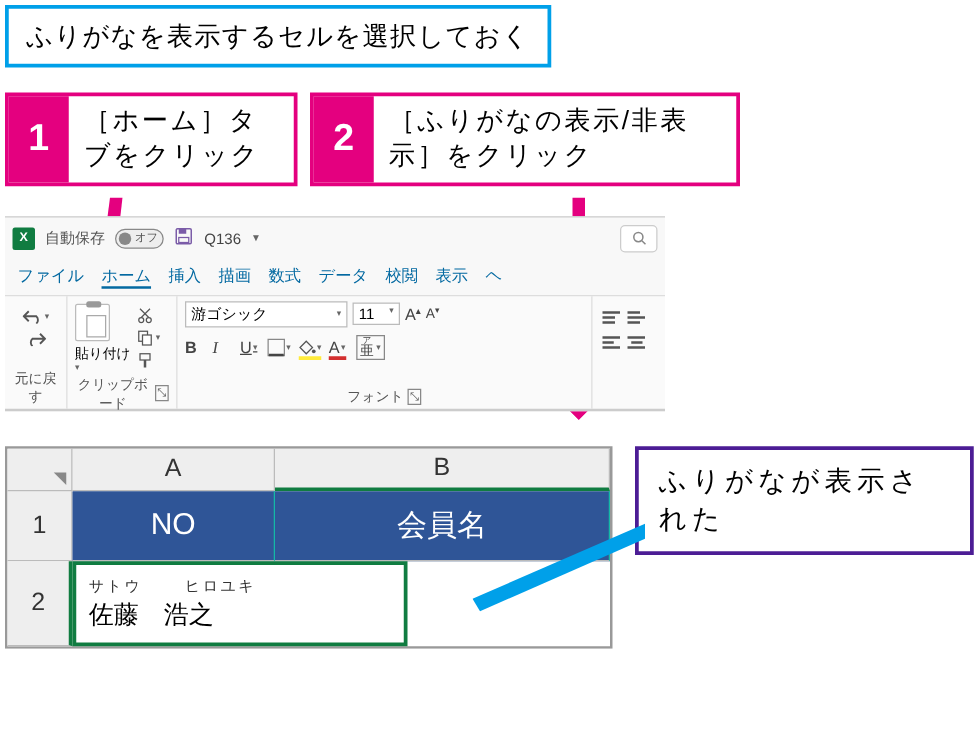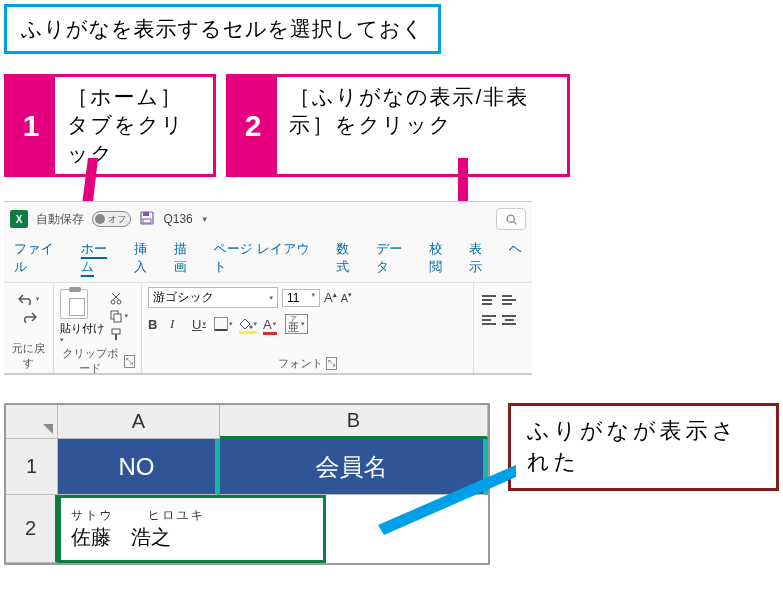--- a/index.html
+++ b/index.html
@@ -6,21 +6,21 @@
     body { font-family: "Yu Gothic", "Meiryo", sans-serif; background: #fff; width: 783px; }
     
     
     .instruction-box { border: 3px solid #00A0E9; padding: 8px 14px; margin: 4px; display: inline-block; font-size: 21px; letter-spacing: 1px; }
     
     
     .steps-row { display: flex; gap: 10px; margin: 16px 4px 0; }
     .callout { display: flex; border: 3px solid #E4007F; background: #fff; position: relative; }
     .callout-num { background: #E4007F; color: #fff; font-size: 30px; font-weight: bold; width: 48px; display: flex; align-items: center; justify-content: center; }
     .callout-text { padding: 6px 12px; font-size: 21px; line-height: 1.35; letter-spacing: 2px; }
-    .callout1 .callout-text { width: 158px; }
+    .callout1 .callout-text { width: 180px; }
     .callout2 .callout-text { width: 290px; }
     
     
     .excel-window { border-top: 1px solid #ccc; border-bottom: 1px solid #ccc; margin-top: 24px; width: 528px; margin-left: 4px; position: relative; background: #f8f8f8; }
     
     .titlebar { display: flex; align-items: center; height: 34px; padding: 0 6px; gap: 8px; font-size: 12px; color: #555; }
     .excel-icon { width: 18px; height: 18px; background: #107C41; color: #fff; display: flex; align-items: center; justify-content: center; font-size: 10px; font-weight: bold; border-radius: 2px; }
     .autosave-toggle { display: inline-flex; align-items: center; border: 1px solid #888; border-radius: 9px; height: 16px; padding: 0 4px 0 2px; font-size: 9px; background: #eee; }
     .autosave-toggle::before { content: ''; width: 10px; height: 10px; border-radius: 50%; background: #888; margin-right: 3px; }
     .save-icon { color: #888; }
@@ -75,35 +75,35 @@
     .sheet-area { margin: 28px 4px 0; display: flex; gap: 18px; align-items: flex-start; }
     .mini-sheet { border: 2px solid #999; }
     .col-headers { display: flex; }
     .corner { width: 52px; height: 34px; background: #eee; border-right: 1px solid #bbb; border-bottom: 1px solid #bbb; position: relative; }
     .corner::after { content: ''; position: absolute; right: 4px; bottom: 4px; width: 0; height: 0; border-left: 10px solid transparent; border-top: 10px solid #888; }
     .col-h { flex: 1; height: 34px; background: #eee; border-right: 1px solid #bbb; border-bottom: 1px solid #bbb; display: flex; align-items: center; justify-content: center; font-size: 20px; color: #333; }
     .col-h.a { width: 162px; flex: none; }
     .col-h.b { width: 268px; flex: none; border-bottom: 3px solid #107C41; }
     .sheet-row { display: flex; }
     .row-h { width: 52px; background: #eee; border-right: 1px solid #bbb; border-bottom: 1px solid #bbb; display: flex; align-items: center; justify-content: center; font-size: 20px; color: #333; }
-    .cell { border-right: 5px solid #14b8a6; border-bottom: 1px solid #bbb; display: flex; align-items: center; padding: 0 10px; font-size: 24px; }
+    .cell { border-right: 1px solid #14b8a6; border-bottom: 1px solid #bbb; display: flex; align-items: center; padding: 0 10px; font-size: 24px; }
     .cell.a { width: 162px; }
     .cell.b { width: 268px; }
     .hdr-row .cell { background: #2F5597; color: #fff; height: 56px; justify-content: center; font-size: 24px; }
     .hdr-row .row-h { height: 56px; }
     
     .data-row .row-h { height: 68px; border-right: 3px solid #107C41; }
     .data-row .cell { height: 68px; }
     .data-row .cell.a { justify-content: flex-end; border-right: 1px solid #2F5597; border-bottom: 3px solid #107C41; }
     .data-row .cell.b { border: 3px solid #107C41; flex-direction: column; align-items: flex-start; justify-content: center; padding: 4px 10px; position: relative; }
     .furigana { font-size: 12px; color: #333; display: flex; gap: 34px; letter-spacing: 2px; }
     .kanji { font-size: 20px; display: flex; gap: 20px; }
     
     
-    .result-box { border: 3px solid #7f1d1d; padding: 10px 16px; font-size: 22px; letter-spacing: 4px; line-height: 1.4; }
+    .result-box { border: 3px solid #4c1d95; padding: 10px 16px; font-size: 22px; letter-spacing: 4px; line-height: 1.4; }
     .result-pointer-wrap { position: relative; }
     
     svg.ptr-line { position: absolute; }
   </style>
 </head>
 <body>
 
 
 
 
@@ -153,21 +153,20 @@
           <line x1="10.5" y1="10.5" x2="14" y2="14" stroke="#888" stroke-width="1.5"></line>
         </svg>
     </div>
   </div>
 
   <div class="tabs">
     <span class="tab">ファイル</span>
     <span class="tab active">ホーム</span>
     <span class="tab">挿入</span>
     <span class="tab">描画</span>
-    <span class="tab">ページ レイアウト</span>
     <span class="tab">数式</span>
     <span class="tab">データ</span>
     <span class="tab">校閲</span>
     <span class="tab">表示</span>
     <span class="tab">ヘ</span>
   </div>
 
   <div class="ribbon">
 
     <div class="ribbon-group undo-group">

